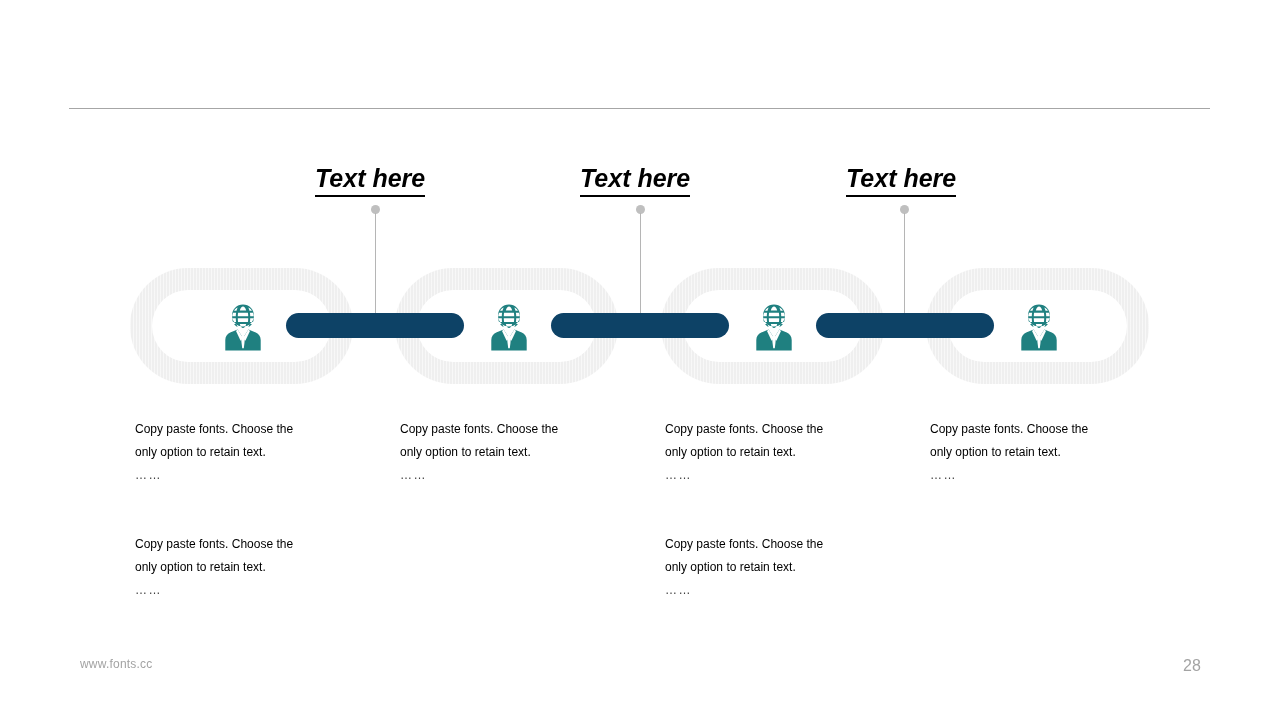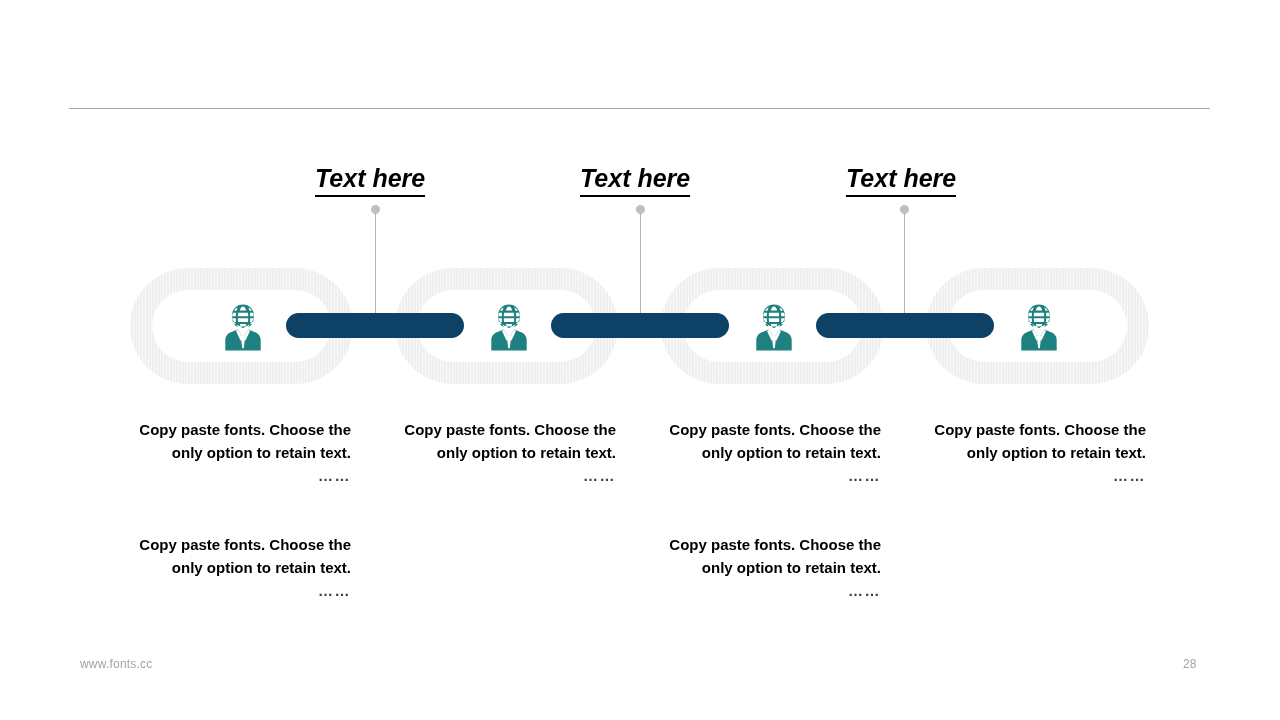--- a/index.html
+++ b/index.html
@@ -122,46 +122,45 @@
     top: 303px;
     width: 46px;
     height: 49px;
   }
   .person-icon svg { display: block; width: 46px; height: 49px; }
 
   
   .copy {
     position: absolute;
     width: 216px;
-    text-align: right;
-    font-size: 15px;
+    text-align: left;
+    font-size: 12px;
     line-height: 23px;
     color: #000000;
-    font-weight: bold;
   }
   .copy .dots {
     display: block;
     letter-spacing: 1.5px;
     color: #3d3d3d;
   }
 
   
   .footer-url {
     position: absolute;
     left: 80px;
     top: 657px;
     font-size: 12px;
     color: #a3a3a3;
     letter-spacing: 0.2px;
   }
   .page-number {
     position: absolute;
     left: 1183px;
     top: 657px;
-    font-size: 12px;
+    font-size: 16px;
     color: #a3a3a3;
   }
 </style>
 </head>
 <body>
 
 <div class="slide">
 
   <div class="header-rule"></div>
 

